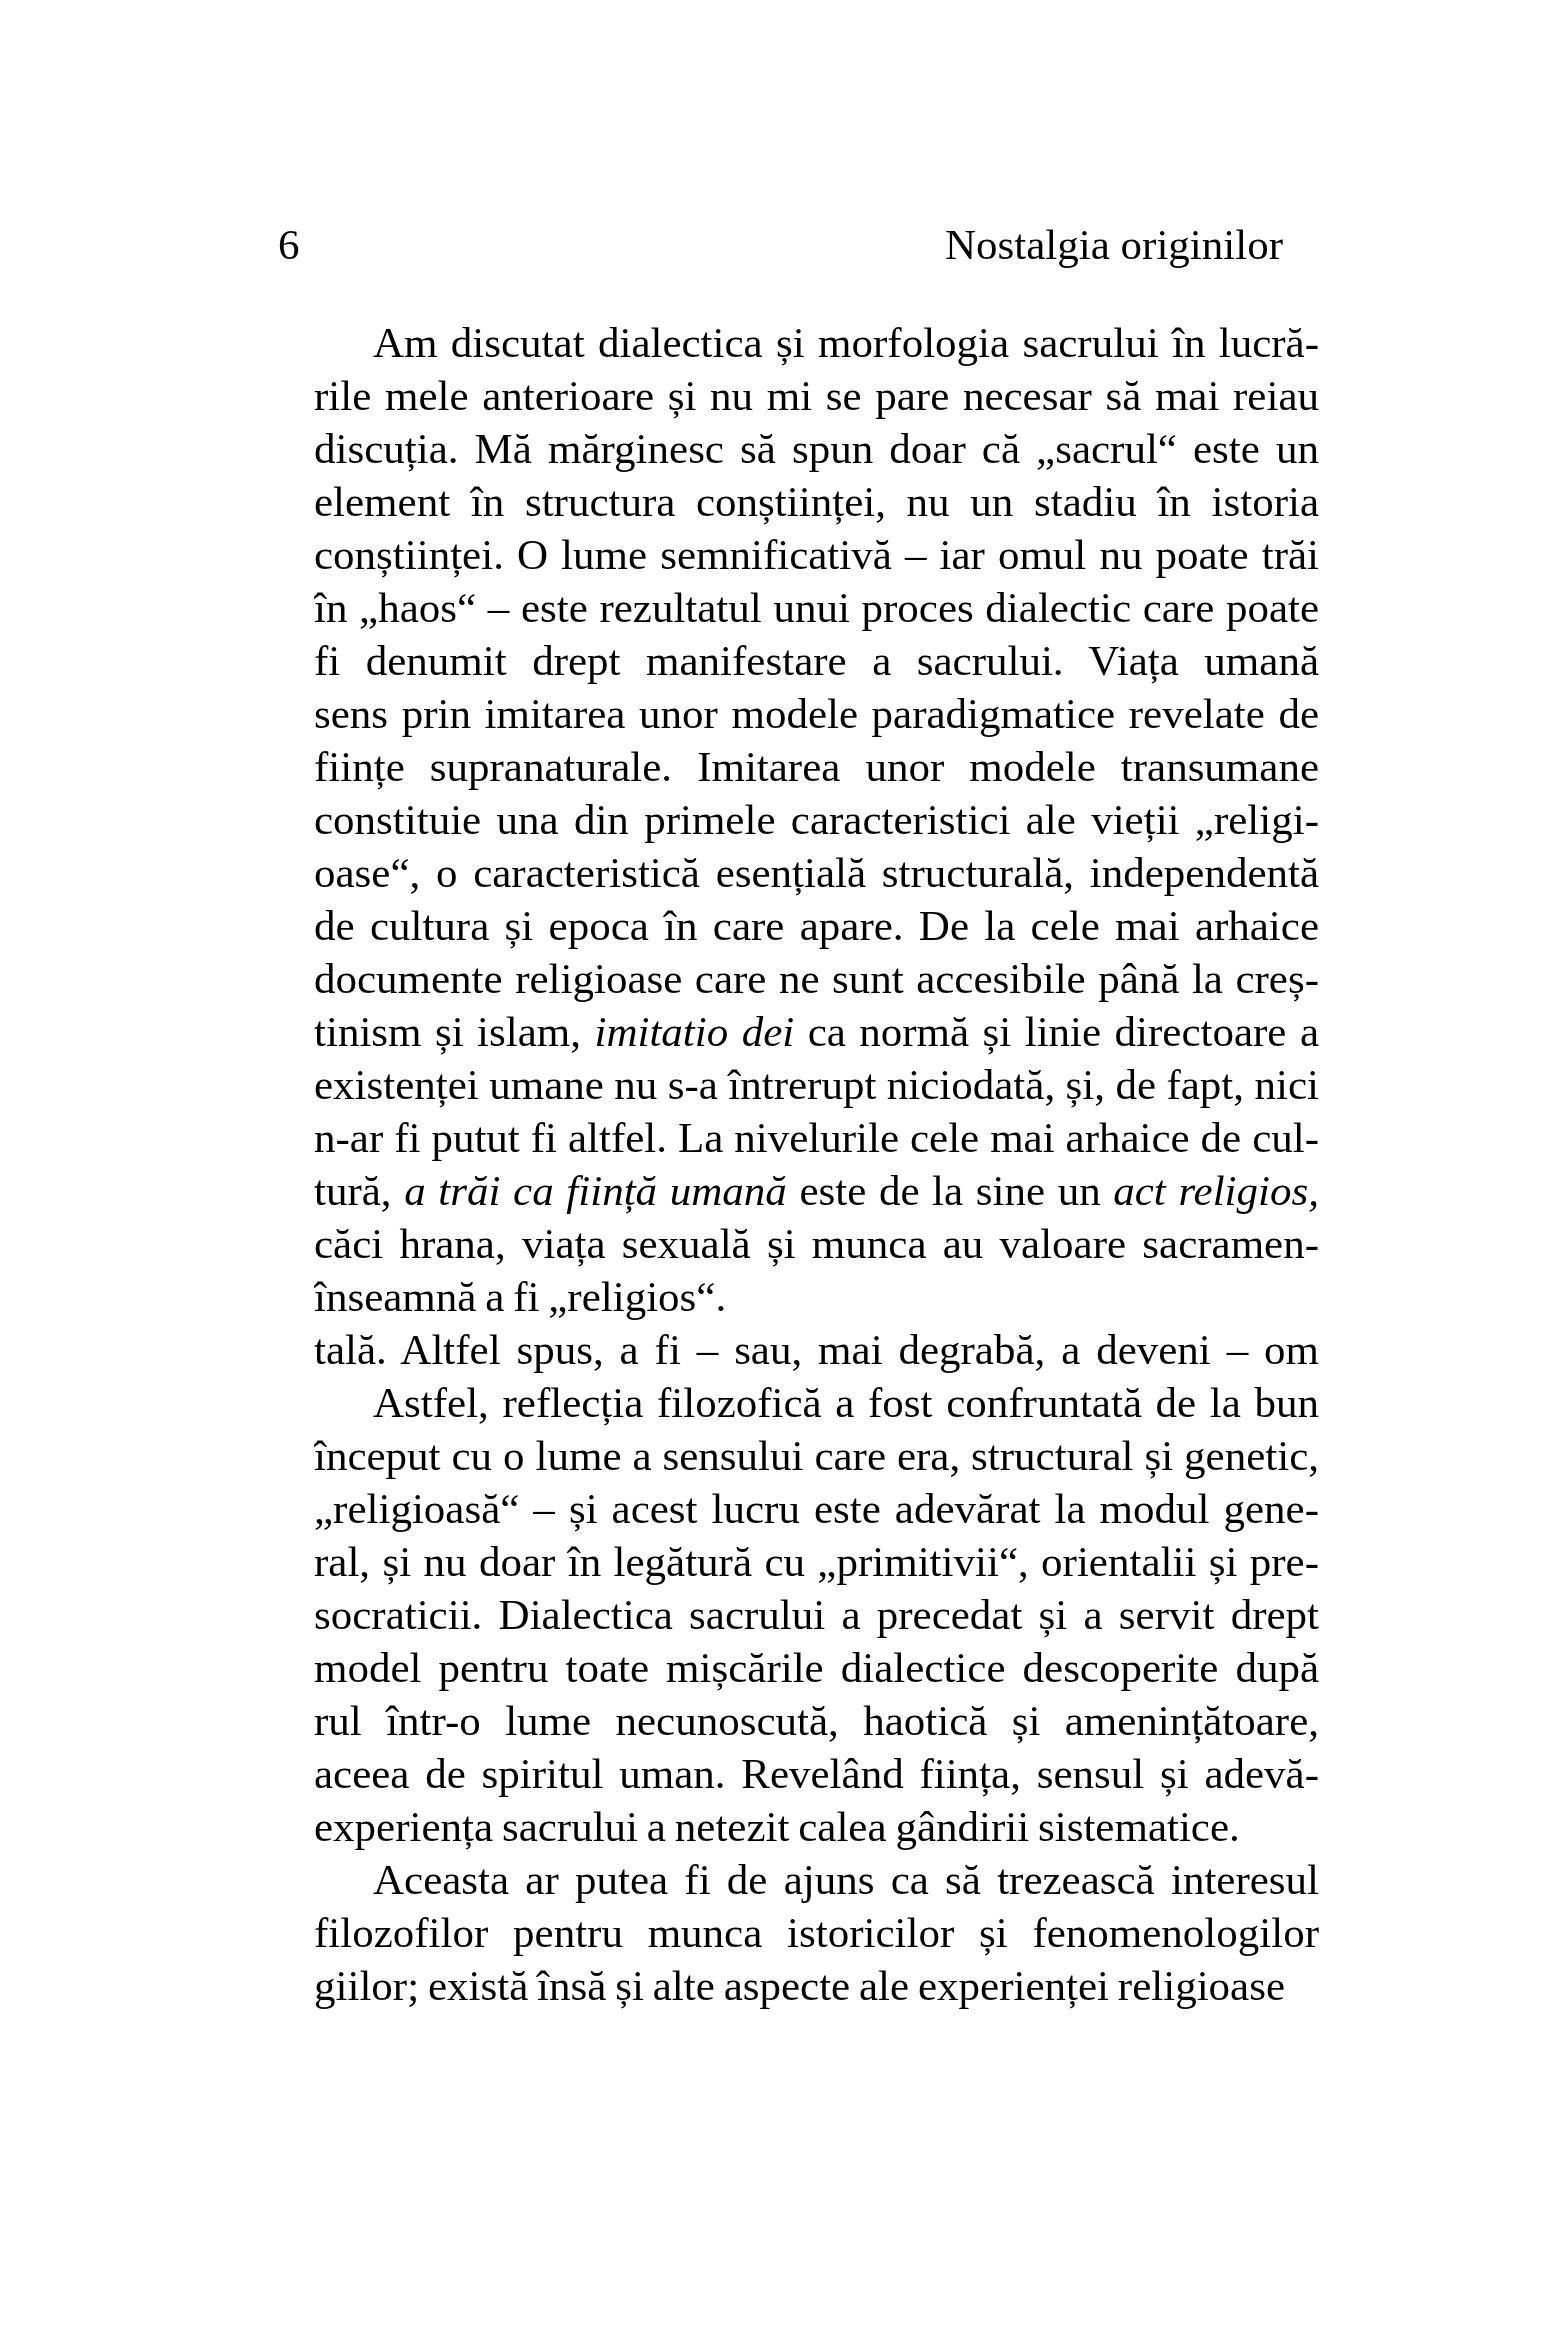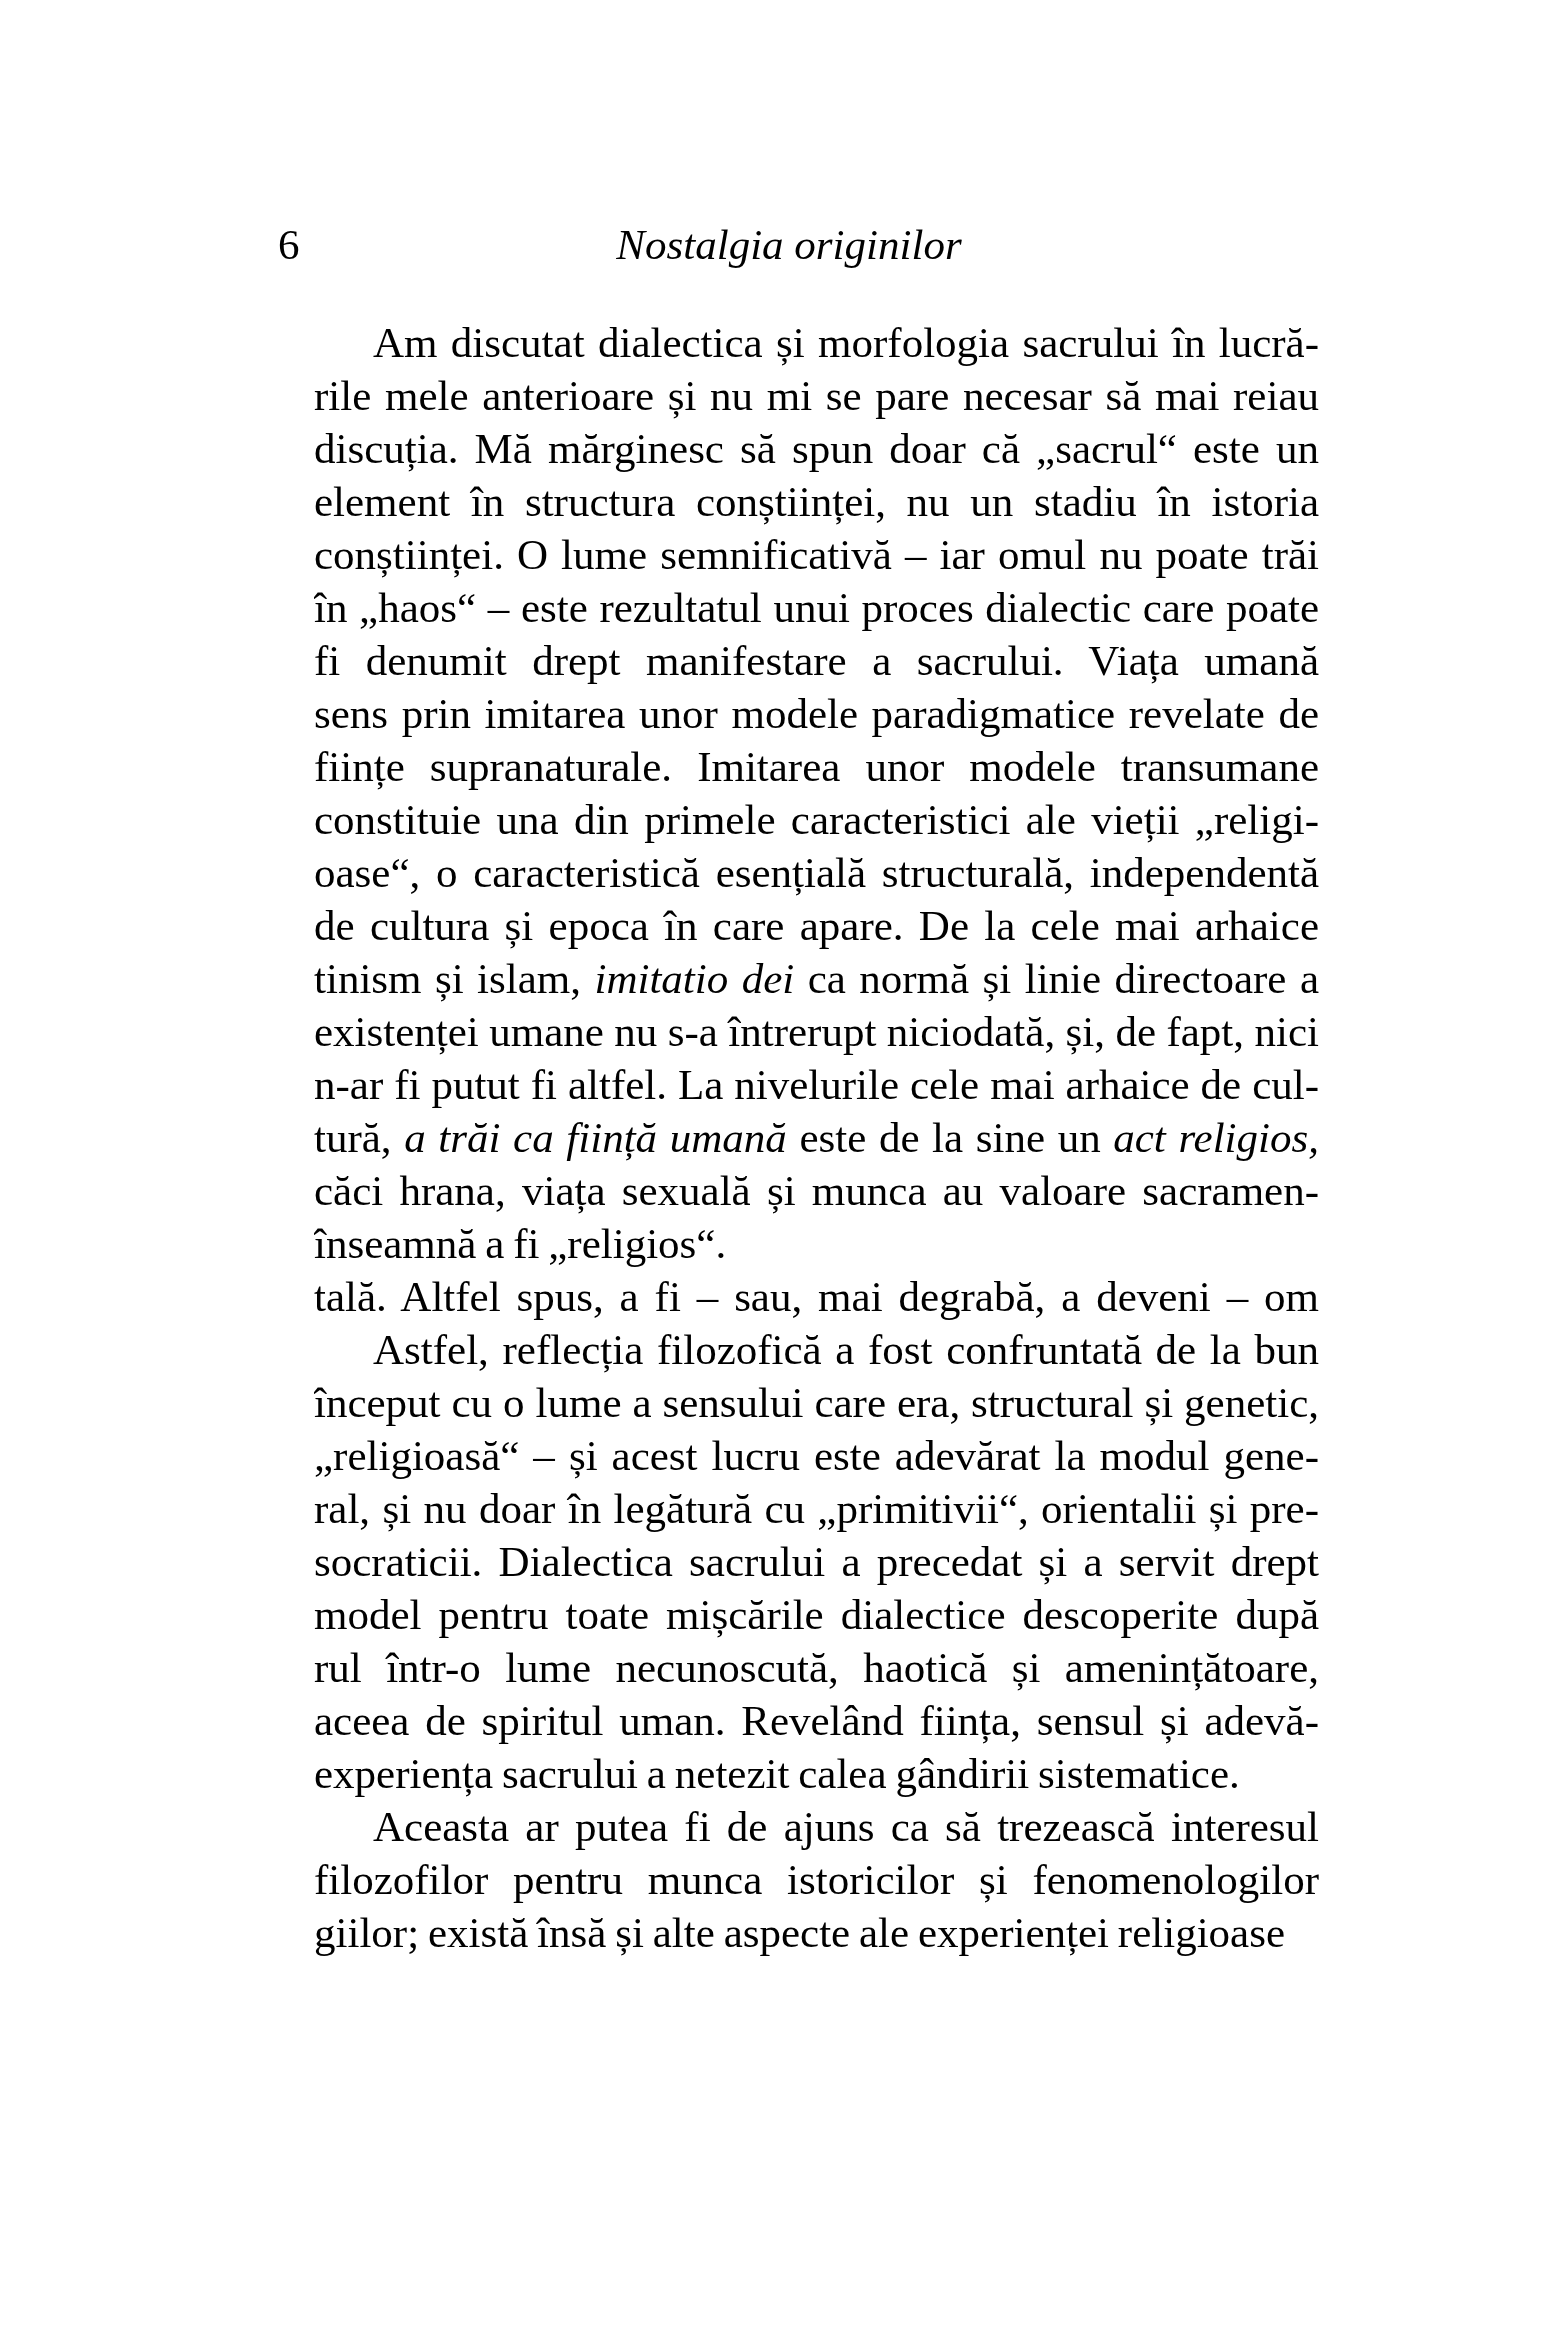--- a/index.html
+++ b/index.html
@@ -27,22 +27,21 @@
   }
   .page-number {
     position: absolute;
     left: 0;
     top: 0;
   }
   .running-title {
     position: absolute;
     left: 17px;
     right: 0;
-    text-align: center;
-    font-style: italic;
+    text-align: right;
   }
   .text-block {
     position: absolute;
     top: 316px;
     left: 278px;
     width: 1005px;
     font-size: 43px;
     line-height: 53px;
     word-spacing: -1.9px;
     margin-left: 36px;
@@ -79,20 +78,21 @@
       <div class="line"><span>discuția. Mă mărginesc să spun doar că „sacrul“ este un</span></div>
       <div class="line"><span>element în structura conștiinței, nu un stadiu în istoria</span></div>
       <div class="line"><span>conștiinței. O lume semnificativă – iar omul nu poate trăi</span></div>
       <div class="line"><span>în „haos“ – este rezultatul unui proces dialectic care poate</span></div>
       <div class="line"><span>fi denumit drept manifestare a sacrului. Viața umană capătă</span></div>
       <div class="line"><span>sens prin imitarea unor modele paradigmatice revelate de</span></div>
       <div class="line"><span>ființe supranaturale. Imitarea unor modele transumane</span></div>
       <div class="line"><span>constituie una din primele caracteristici ale vieții „religi-</span></div>
       <div class="line"><span>oase“, o caracteristică esențială structurală, independentă</span></div>
       <div class="line"><span>de cultura și epoca în care apare. De la cele mai arhaice</span></div>
+      <div class="line"><span>documente religioase care ne sunt accesibile până la creș-</span></div>
       <div class="line"><span>tinism și islam, </span><span class="it">imitatio dei</span><span> ca normă și linie directoare a</span></div>
       <div class="line"><span>existenței umane nu s-a întrerupt niciodată, și, de fapt, nici</span></div>
       <div class="line"><span>n-ar fi putut fi altfel. La nivelurile cele mai arhaice de cul-</span></div>
       <div class="line"><span>tură, </span><span class="it">a trăi ca ființă umană</span><span> este de la sine un </span><span class="it">act religios,</span></div>
       <div class="line"><span>căci hrana, viața sexuală și munca au valoare sacramen-</span></div>
       <div class="line para-end"><span>înseamnă a fi „religios“.</span></div>
       <div class="line"><span>tală. Altfel spus, a fi – sau, mai degrabă, a deveni – om</span></div>
       <div class="line indent"><span>Astfel, reflecția filozofică a fost confruntată de la bun</span></div>
       <div class="line"><span>început cu o lume a sensului care era, structural și genetic,</span></div>
       <div class="line"><span>„religioasă“ – și acest lucru este adevărat la modul gene-</span></div>

